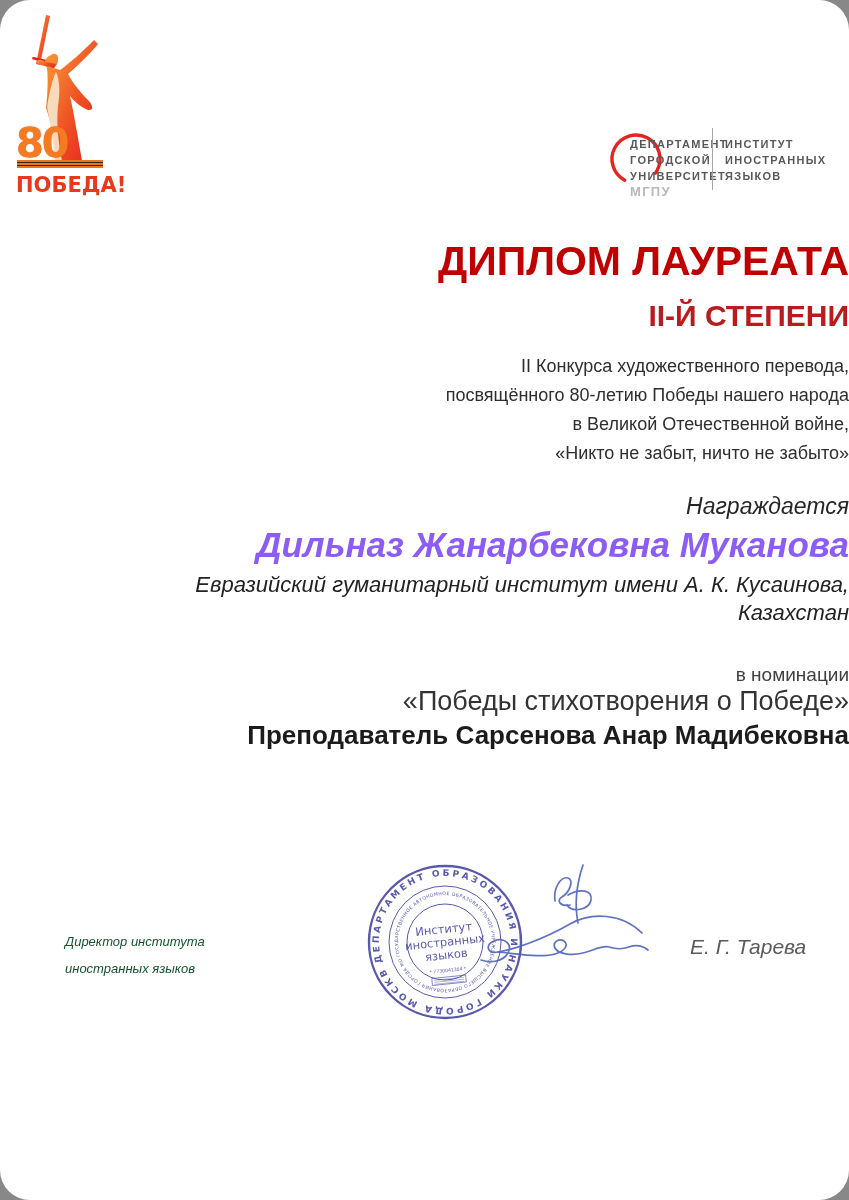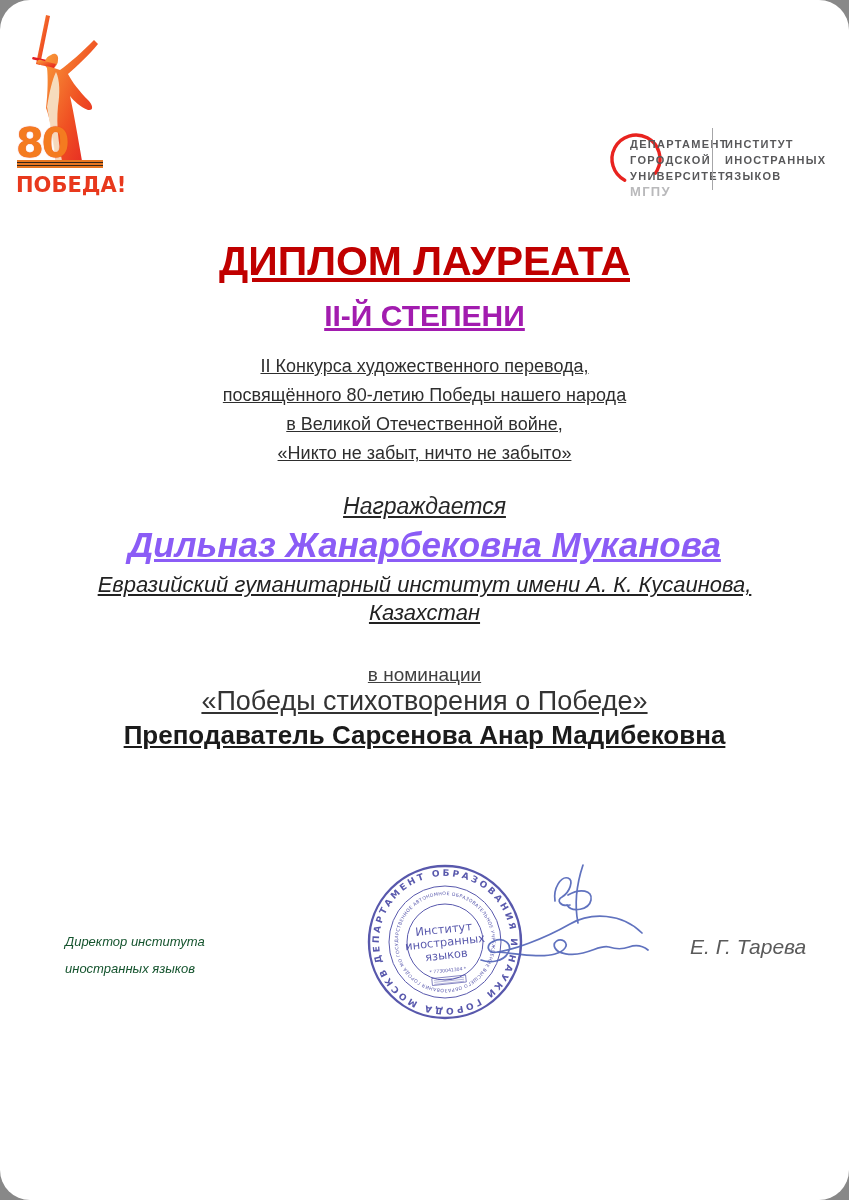--- a/index.html
+++ b/index.html
@@ -4,21 +4,21 @@
 <style>
   html,body{margin:0;padding:0;background:#888;}
   .page{
     position:relative; width:849px; height:1200px; margin:0 auto;
     background:#ffffff; overflow:hidden;
     font-family:"Liberation Sans","DejaVu Sans",sans-serif;
     color:#2b2b2b;
     border-radius:30px;
   }
   .abs{position:absolute;}
-  .ctr{left:0; right:0; text-align:center;text-decoration:underline;}
+  .ctr{left:0; right:0; text-align:right;}
 
   
   .v80-num{
     left:16px; top:120px; width:70px;
     font-size:40px; font-weight:800; letter-spacing:-2px;
     color:#f47b20; text-shadow:0 0 1px #e8391d;
     font-family:"DejaVu Sans","Liberation Sans",sans-serif;
   }
   .v80-ribbon{
     left:17px; top:160px; width:86px; height:8px;
@@ -38,21 +38,21 @@
   .ulogo .rtext{position:absolute; left:132px; top:24px;}
   .ulogo .lline, .ulogo .rline{
     font-size:11px; font-weight:bold; letter-spacing:1.3px;
     line-height:16px; color:#58585a; white-space:nowrap;
   }
   .ulogo .abbr{font-size:13px; font-weight:bold; letter-spacing:1.3px; line-height:16px; color:#b9b9bb;}
   .ulogo .divider{position:absolute; left:119px; top:16px; width:1px; height:62px; background:#a6a6a8;}
 
   
   .title1{top:238px; font-size:41px; font-weight:bold; color:#c00000; letter-spacing:0;}
-  .title2{top:299px; font-size:30px; font-weight:bold; color:#a21caf;}
+  .title2{top:299px; font-size:30px; font-weight:bold; color:#b91c1c;}
 
   
   .contest{top:352px; font-size:18px; line-height:29px; color:#2e2e2e; font-weight:400;}
 
   
   .award-label{top:493px; font-size:23px; font-style:italic; color:#262626;}
   .recipient{top:525px; font-size:35px; font-weight:bold; font-style:italic; color:#8b5cf6;}
   .institution{top:571px; font-size:22px; font-style:italic; line-height:28px; color:#222;}
 
   

